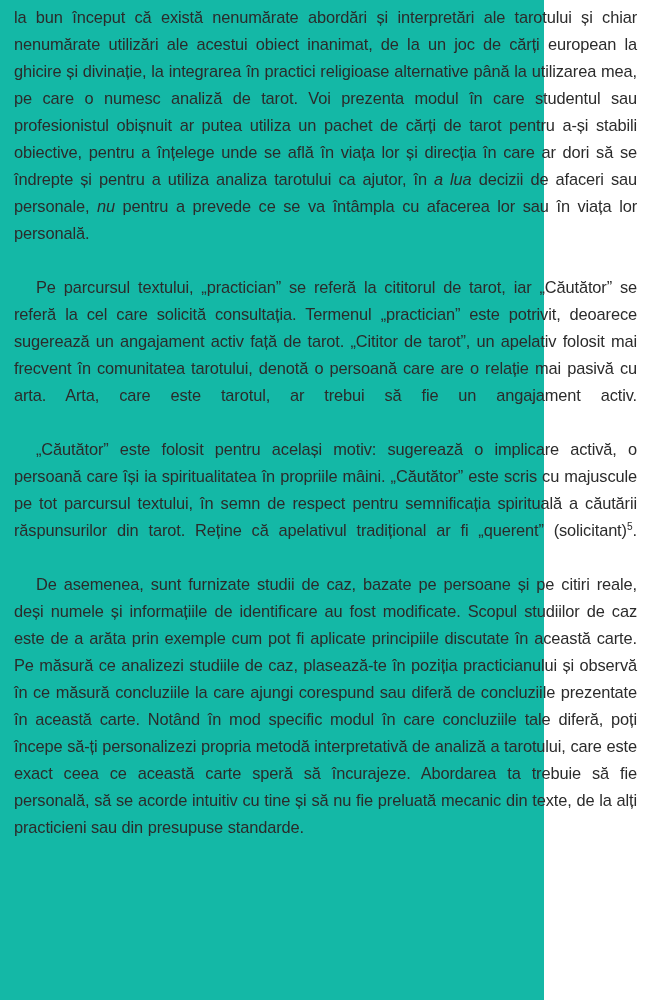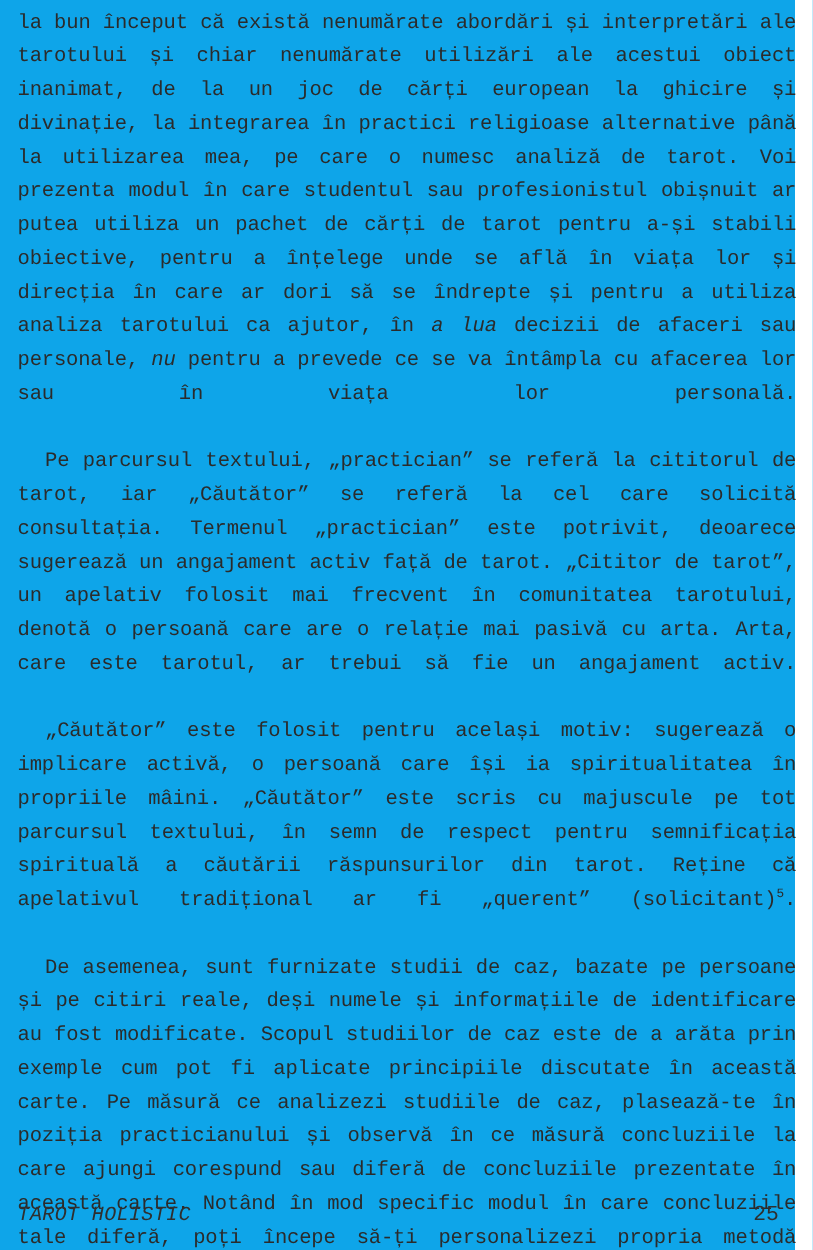--- a/index.html
+++ b/index.html
@@ -14,24 +14,23 @@
     position: relative;
     overflow: hidden;
     font-family: "Liberation Sans", "DejaVu Sans", sans-serif;
     color: #2b2b2b;
     -webkit-font-smoothing: antialiased;
   }
 
   .page {
     position: absolute;
     inset: 0;
-    width: 636px;
+    width: 544px;
     height: 1000px;
-    background: #0ea5e9;
-    font-family: Liberation Mono, monospace;
+    background: #14b8a6;
   }
 
   
   .text-column {
     position: absolute;
     left: 14px;
     top: 4px;
     width: 623px;
   }
 
@@ -100,18 +99,14 @@
 
 <div class="page">
 
   <div class="text-column">
     <p class="para"><span>la bun început că există nenumărate abordări și interpretări ale tarotului și chiar nenumărate utilizări ale acestui obiect inanimat, de la un joc de cărți european la ghicire și divinație, la integrarea în practici religioase alter­native până la utilizarea mea, pe care o numesc analiză de tarot. Voi prezenta modul în care studentul sau profesionistul obișnuit ar putea utiliza un pachet de cărți de tarot pentru a-și stabili obiective, pentru a înțelege unde se află în viața lor și direcția în care ar dori să se îndrepte și pentru a utiliza analiza tarotului ca ajutor, în </span><em>a lua</em><span> decizii de afaceri sau personale, </span><em>nu</em><span> pentru a prevede ce se va întâmpla cu afacerea lor sau în viața lor personală.</span></p>
     <p class="para indent"><span>Pe parcursul textului, „practician” se referă la cititorul de tarot, iar „Căutător” se referă la cel care solicită consultația. Termenul „practician” este potrivit, deoarece sugerează un angajament activ față de tarot. „Cititor de tarot”, un apelativ folosit mai frecvent în comunitatea tarotului, denotă o persoană care are o relație mai pasivă cu arta. Arta, care este tarotul, ar trebui să fie un angajament activ.</span></p>
     <p class="para indent"><span>„Căutător” este folosit pentru același motiv: sugerează o implicare activă, o persoană care își ia spiritualitatea în propriile mâini. „Căutător” este scris cu majuscule pe tot parcursul textului, în semn de respect pentru semnificația spirituală a căutării răspunsurilor din tarot. Reține că apelativul tradițional ar fi „querent” (solicitant)</span><sup class="footnote-ref">5</sup><span>.</span></p>
     <p class="para indent"><span>De asemenea, sunt furnizate studii de caz, bazate pe persoane și pe citiri reale, deși numele și informațiile de identificare au fost modificate. Scopul studiilor de caz este de a arăta prin exemple cum pot fi aplicate principiile discutate în această carte. Pe măsură ce analizezi studiile de caz, plasează-te în poziția practicianului și observă în ce măsură concluziile la care ajungi corespund sau diferă de concluziile prezentate în această carte. Notând în mod specific modul în care concluziile tale diferă, poți începe să-ți personalizezi propria metodă interpretativă de analiză a tarotului, care este exact ceea ce această carte speră să încurajeze. Abordarea ta trebuie să fie personală, să se acorde intuitiv cu tine și să nu fie preluată mecanic din texte, de la alți practicieni sau din presupuse standarde.</span></p>
   </div>
 
-  <div class="footer">
-    <span class="footer-title">TAROT HOLISTIC</span>
-    <span class="footer-pagenum">25</span>
-  </div>
 
 </div>
 
 </body></html>

